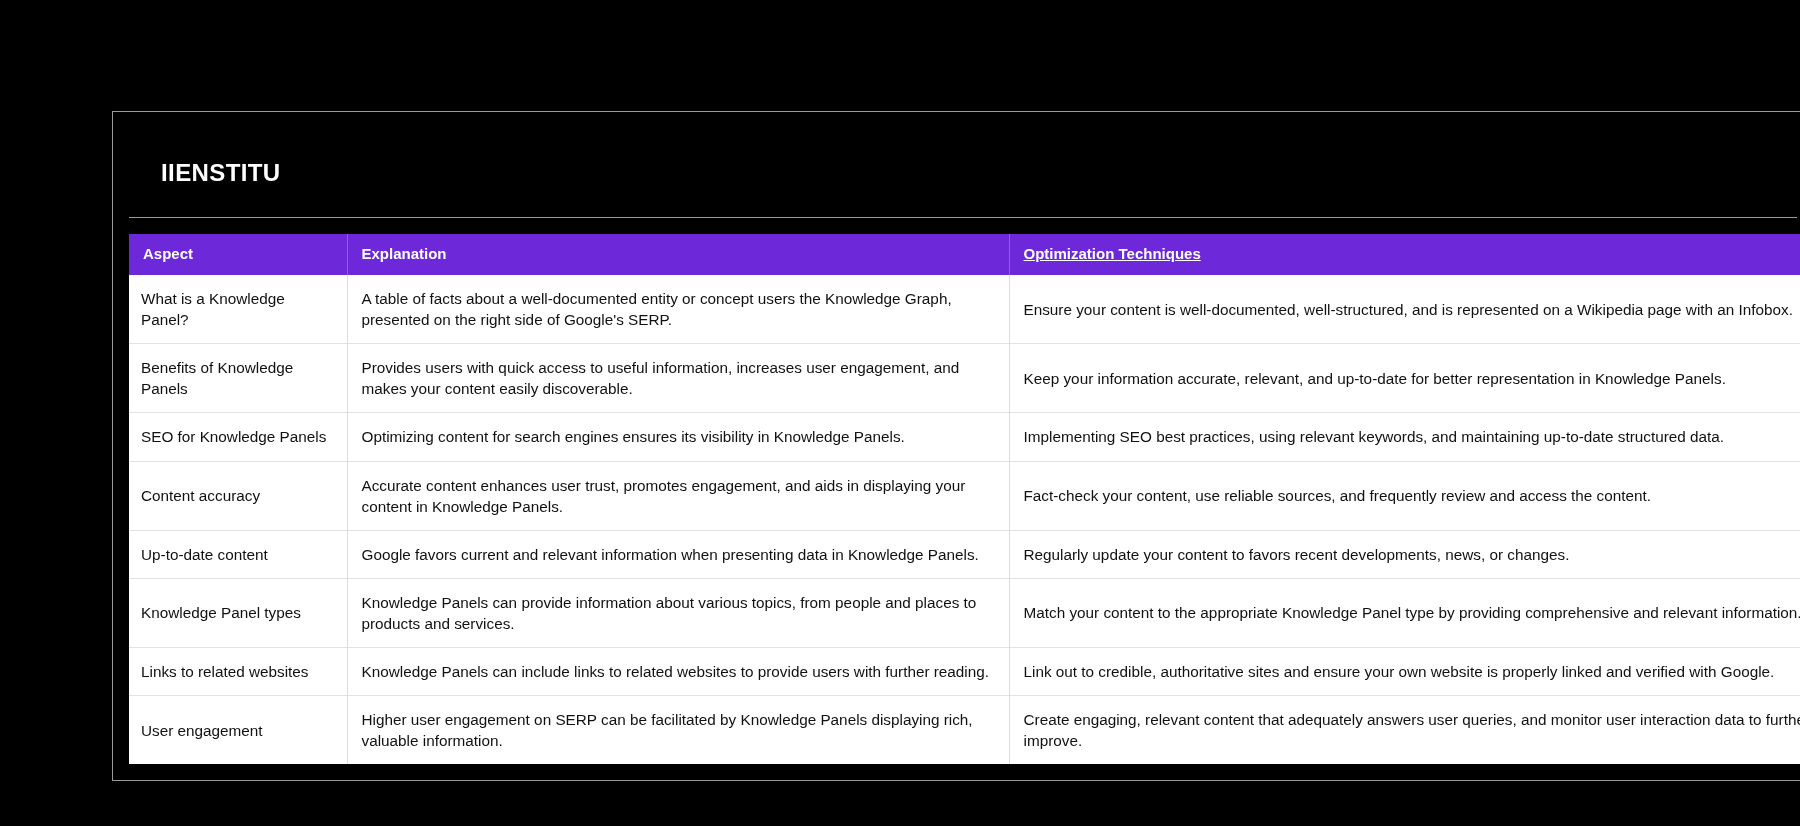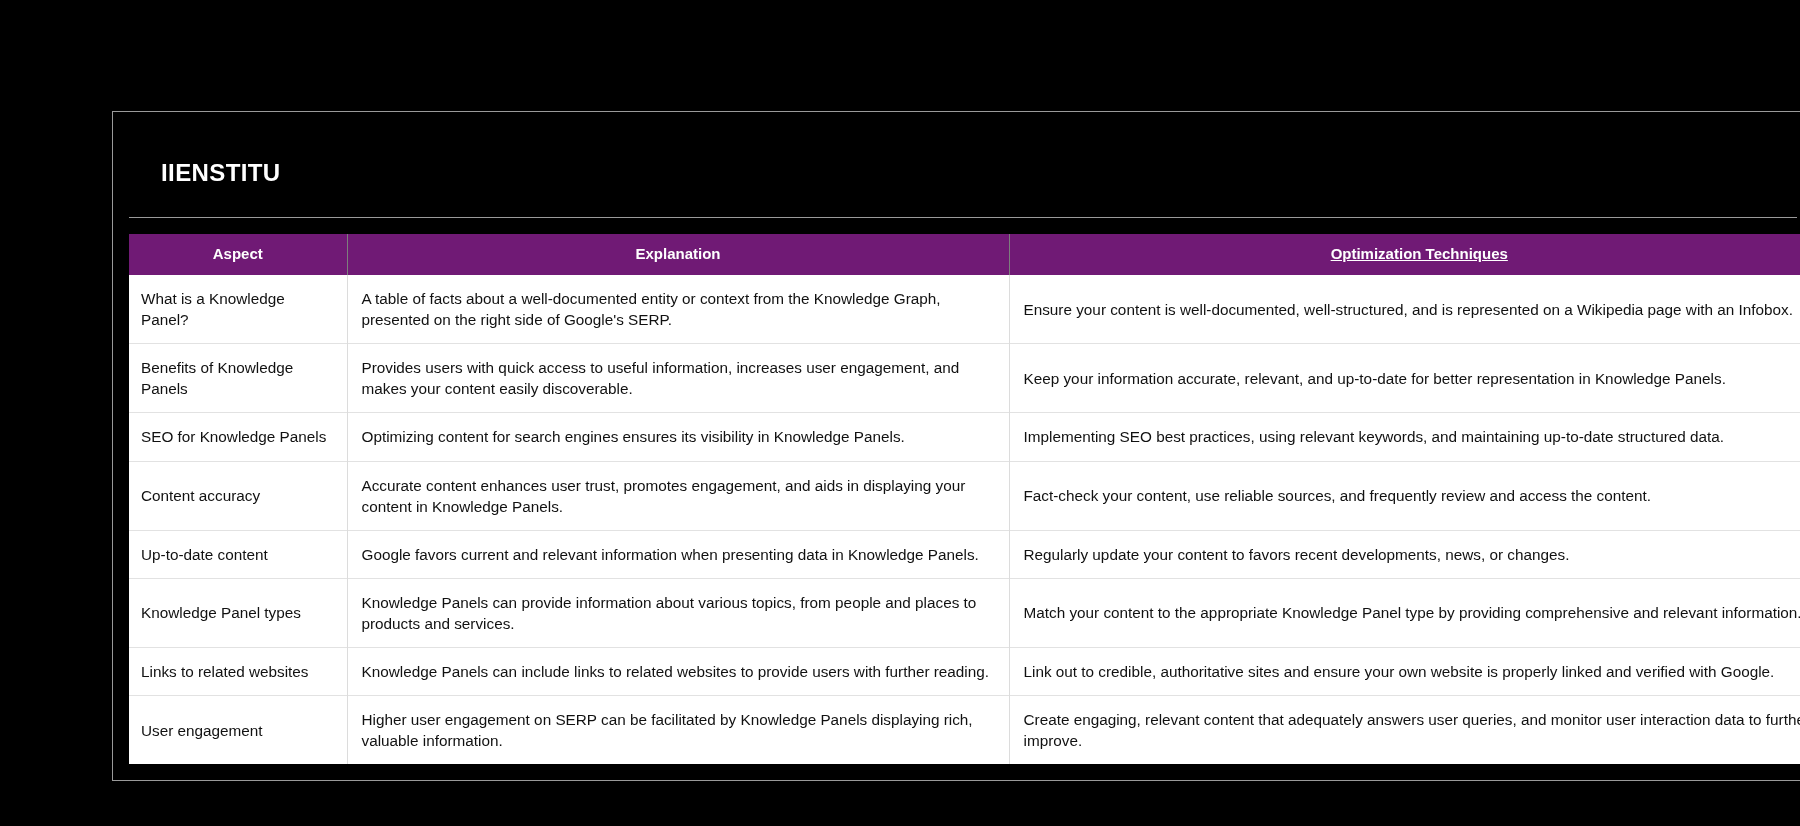--- a/index.html
+++ b/index.html
@@ -49,25 +49,25 @@
 
   
   table.data-table {
     width: 100%;
     border-collapse: collapse;
     table-layout: fixed;
     background: #ffffff;
   }
 
   thead th {
-    background: #701a75;
+    background: #6d28d9;
     color: #ffffff;
     font-size: 15px;
     font-weight: bold;
-    text-align: center;
+    text-align: left;
     padding: 11px 14px 12px 14px;
     border-right: 1px solid #7d7d7d;
     vertical-align: middle;
     line-height: 1.2;
   }
   thead th:last-child { border-right: none; text-decoration: underline; }
 
   tbody td {
     background: #ffffff;
     color: #111111;
@@ -109,21 +109,21 @@
         <tr>
           <th>Aspect</th>
           <th>Explanation</th>
           <th>Optimization Techniques</th>
         </tr>
       </thead>
       <tbody>
 
         <tr>
           <td class="cell-aspect">What is a Knowledge Panel?</td>
-          <td>A table of facts about a well-documented entity or context from the Knowledge Graph, presented on the right side of Google's SERP.</td>
+          <td>A table of facts about a well-documented entity or concept users the Knowledge Graph, presented on the right side of Google's SERP.</td>
           <td>Ensure your content is well-documented, well-structured, and is represented on a Wikipedia page with an Infobox.</td>
         </tr>
 
         <tr>
           <td class="cell-aspect">Benefits of Knowledge Panels</td>
           <td>Provides users with quick access to useful information, increases user engagement, and makes your content easily discoverable.</td>
           <td>Keep your information accurate, relevant, and up-to-date for better representation in Knowledge Panels.</td>
         </tr>
 
         <tr>

